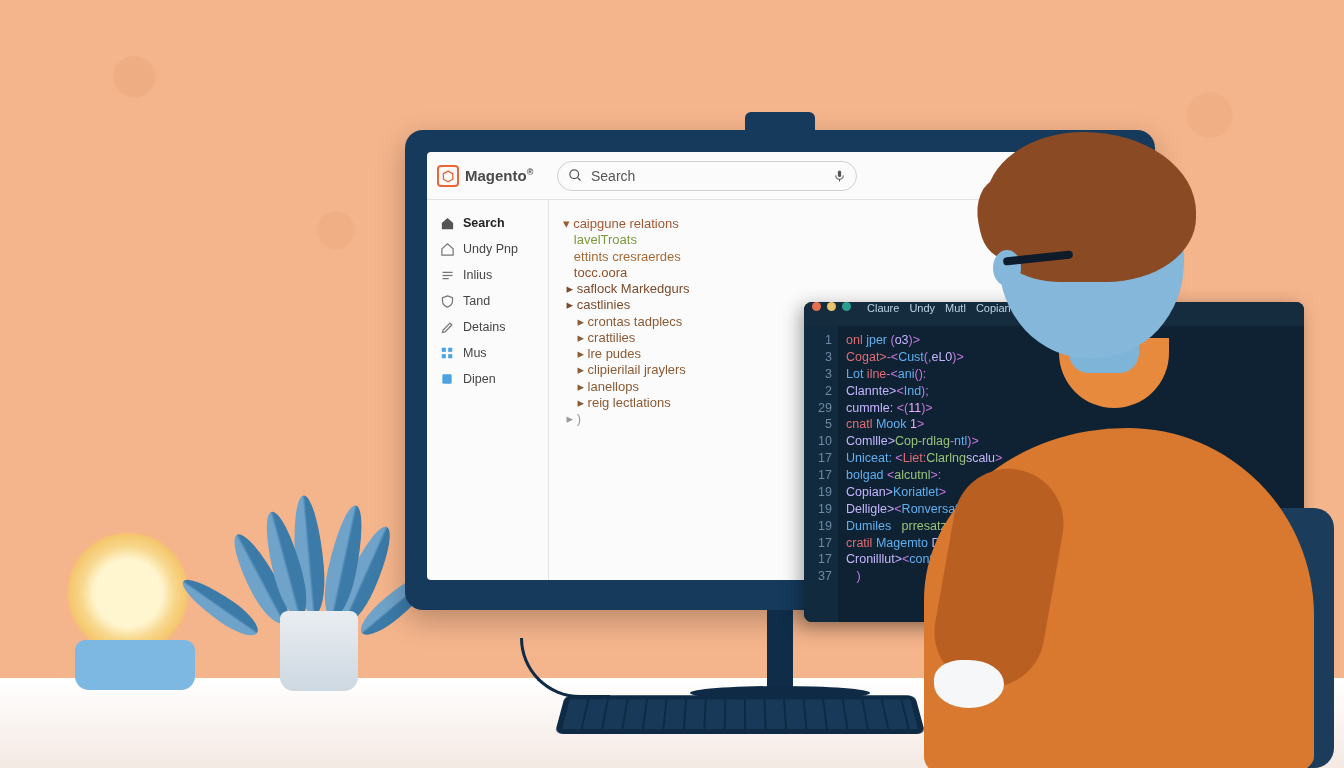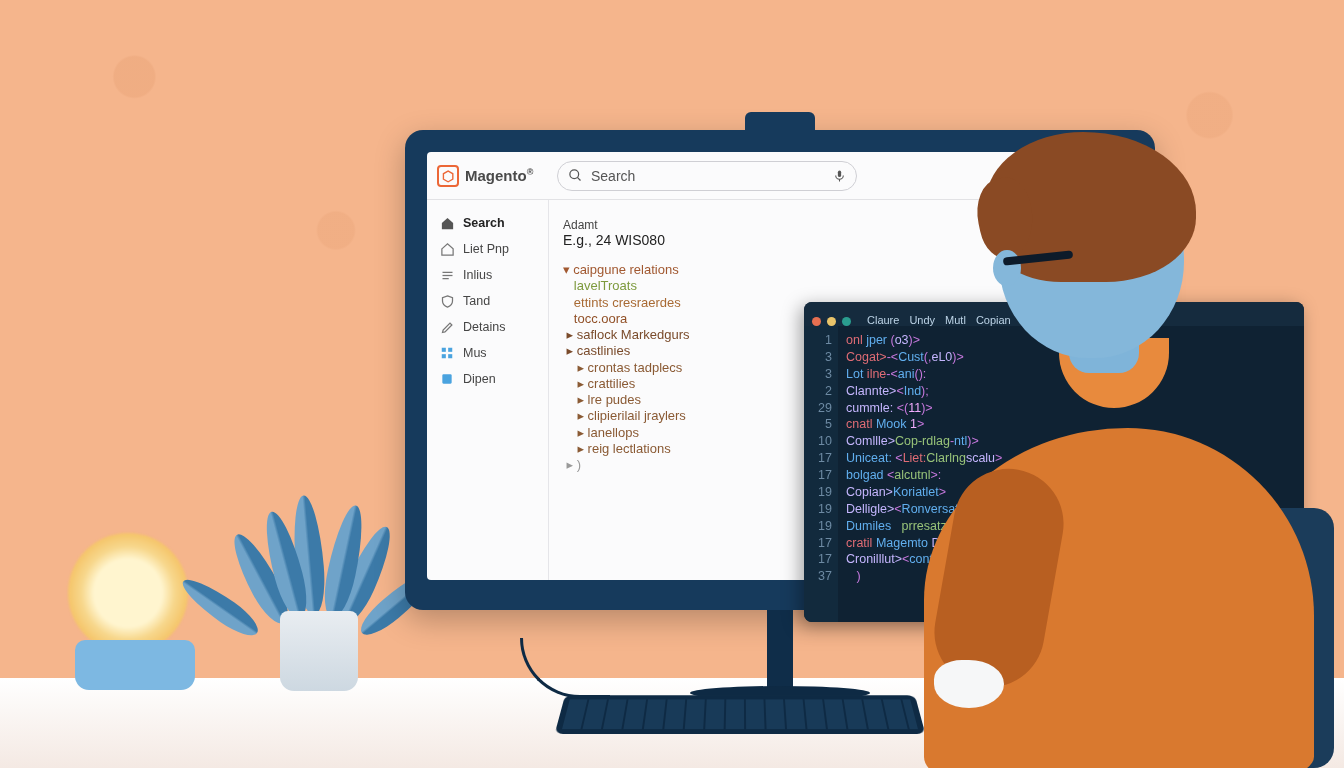--- a/index.html
+++ b/index.html
@@ -61,21 +61,21 @@
 .input-row span{color:#555}
 .badge{width:22px;height:22px;border-radius:50%;background:#ef6b2e;display:flex;align-items:center;justify-content:center;color:#fff;font-size:13px}
 .field-label{font-size:12px;color:#444;margin-top:6px}
 .field-val{font-size:14px;color:#222}
 
 .tree{font-family:"Courier New",monospace;font-size:13px;line-height:1.25;margin-top:4px;color:#7a4b2b}
 .tree-row{white-space:pre;cursor:default}
 
 
 .ide{position:absolute;right:40px;top:302px;width:500px;height:320px;background:#0f2233;border-radius:8px;box-shadow:-4px 4px 18px rgba(0,0,0,.35);overflow:hidden;font-family:Menlo,Consolas,monospace;font-size:12.5px}
-.ide-title{height:24px;background:#152b3e;display:flex;align-items:flex-end;padding:0 8px;gap:6px;color:#bcd3e6;font-size:11px}
+.ide-title{height:24px;background:#152b3e;display:flex;align-items:flex-start;padding:0 8px;gap:6px;color:#bcd3e6;font-size:11px}
 .dot{width:9px;height:9px;border-radius:50%}
 .dr{background:#e76f51}.dyy{background:#e9c46a}.dg{background:#2a9d8f}
 .ide-menu{margin-left:10px;display:flex;gap:10px}
 .ide-body{display:flex;height:calc(100% - 24px)}
 .gutter{width:34px;background:#122a3d;color:#6d8aa3;text-align:right;padding:6px 6px 0 0;line-height:1.35}
 .code{flex:1;padding:6px 8px 0 8px;line-height:1.35;color:#d0d7de;white-space:pre}
 .kw{color:#e06c75}.fn{color:#61afef}.str{color:#98c379}.num{color:#f0abfc}.typ{color:#c4b5fd}.op{color:#c678dd}
 
 
 .person{position:absolute;right:40px;bottom:0;width:420px;height:500px}
@@ -168,21 +168,21 @@
               </svg>
             </span>
             <span class="lbl">Search</span>
           </div>
           <div class="side-item">
             <span class="side-icon">
               <svg width="15" height="15" viewBox="0 0 24 24" fill="none" stroke="#777" stroke-width="2">
                 <path d="M3 11l9-8 9 8v10H3z"></path>
               </svg>
             </span>
-            <span class="lbl">Liet Pnp</span>
+            <span class="lbl">Undy Pnp</span>
           </div>
           <div class="side-item">
             <span class="side-icon">
               <svg width="15" height="15" viewBox="0 0 24 24" stroke="#777" stroke-width="2">
                 <line x1="4" y1="7" x2="20" y2="7"></line>
                 <line x1="4" y1="12" x2="20" y2="12"></line>
                 <line x1="4" y1="17" x2="14" y2="17"></line>
               </svg>
             </span>
             <span class="lbl">Inlius</span>
@@ -217,24 +217,20 @@
           <div class="side-item">
             <span class="side-icon">
               <svg width="14" height="14" viewBox="0 0 24 24" fill="#4aa3df">
                 <rect x="4" y="4" width="16" height="16" rx="2"></rect>
               </svg>
             </span>
             <span class="lbl">Dipen</span>
           </div>
         </div>
       <div class="main">
-        <div>
-          <div class="field-label">Adamt</div>
-          <div class="field-val">E.g., 24 WIS080</div>
-        </div>
         <div class="tree" id="tree">
             <div class="tree-row" style="color: rgb(161, 88, 48);">▾ caipgune relations</div>
             <div class="tree-row" style="color: rgb(125, 154, 61);">   lavelTroats</div>
             <div class="tree-row" style="color: rgb(168, 106, 52);">   ettints cresraerdes</div>
             <div class="tree-row" style="color: rgb(145, 80, 39);">   tocc.oora</div>
             <div class="tree-row" style="color: rgb(122, 75, 43);"> ▸ saflock Markedgurs</div>
             <div class="tree-row" style="color: rgb(122, 75, 43);"> ▸ castlinies</div>
             <div class="tree-row" style="color: rgb(138, 90, 52);">    ▸ crontas tadplecs</div>
             <div class="tree-row" style="color: rgb(138, 90, 52);">    ▸ crattilies</div>
             <div class="tree-row" style="color: rgb(138, 90, 52);">    ▸ lre pudes</div>

